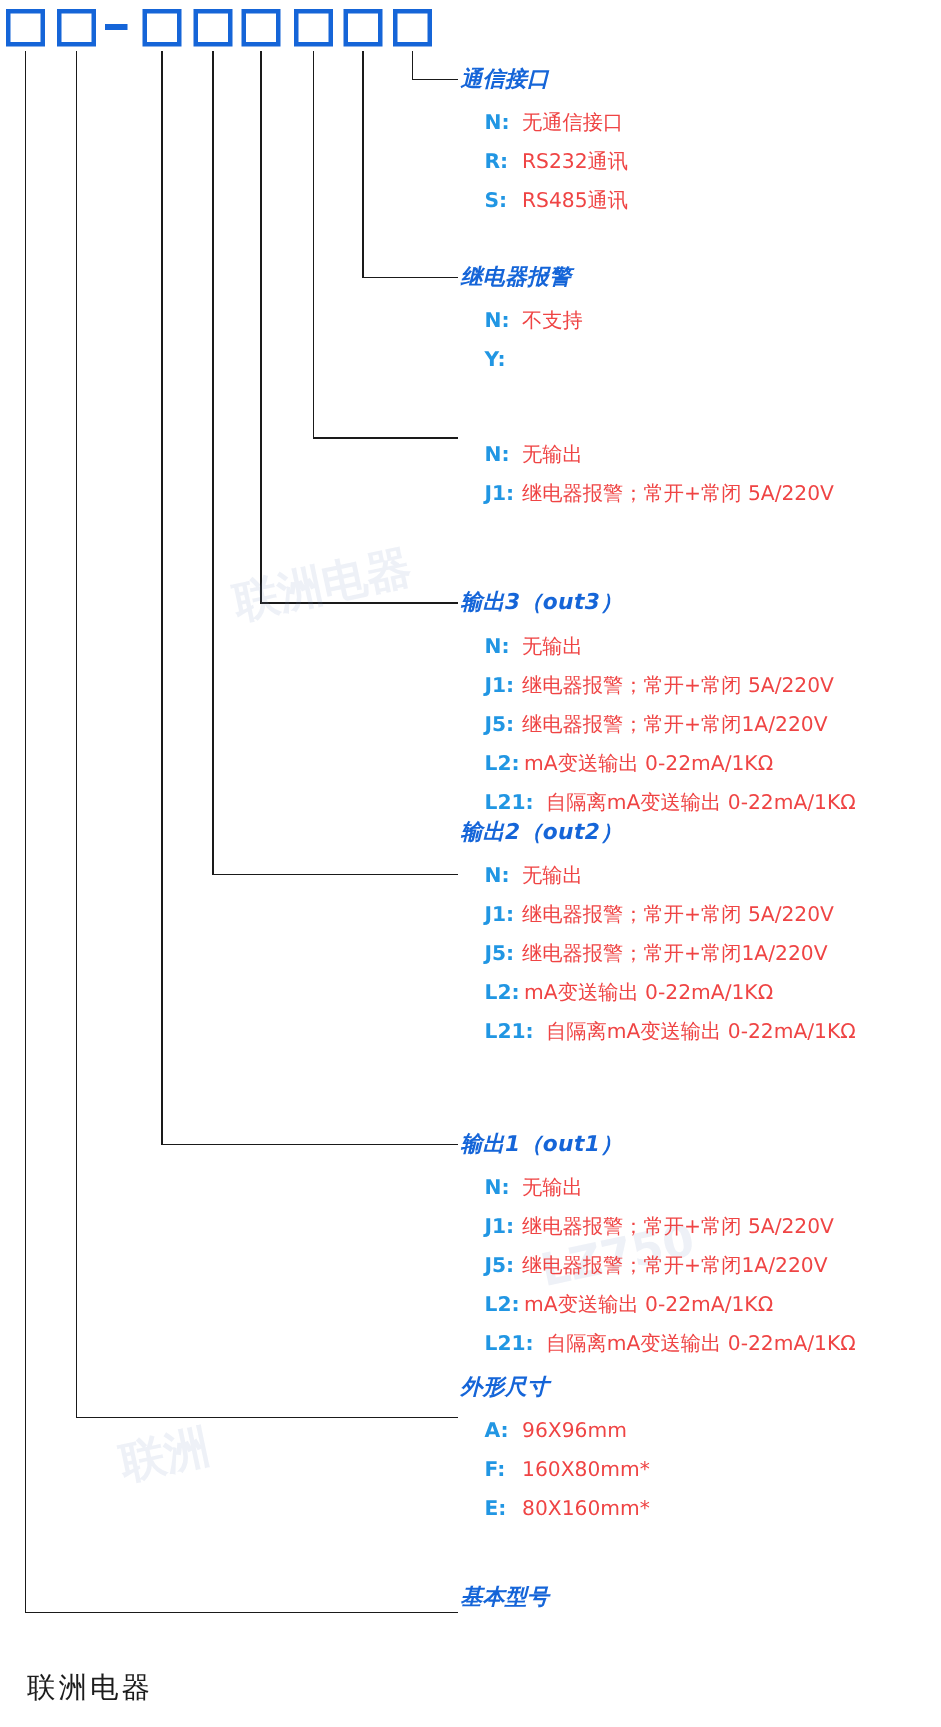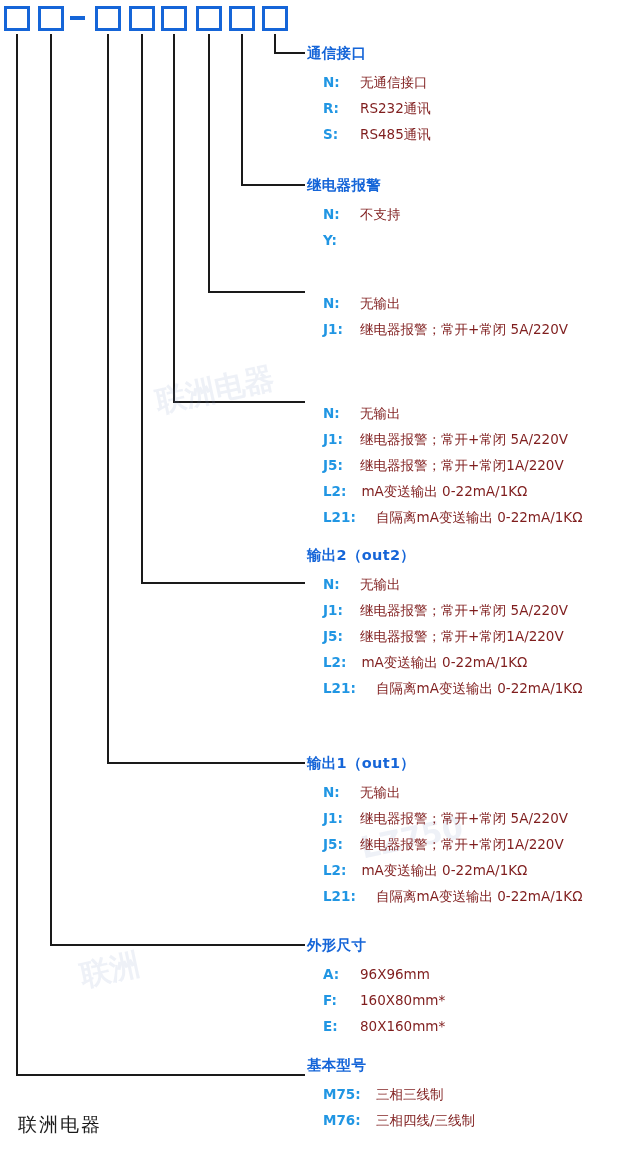--- a/index.html
+++ b/index.html
@@ -47,43 +47,44 @@
     position: absolute;
     left: 307px;
   }
   .sec-title {
     color: #1565d8;
     font-weight: bold;
     font-size: 14.5px;
     line-height: 18px;
     letter-spacing: .3px;
     white-space: nowrap;
+    font-style: italic;
   }
   .opt-list {
     margin-top: 7px;
     padding-left: 16px;
   }
   .opt-row {
     display: flex;
     align-items: baseline;
     line-height: 26px;
     white-space: nowrap;
   }
   .opt-key {
     color: #2196e3;
     font-weight: bold;
     font-size: 13.5px;
     min-width: 22px;
     flex: 0 0 auto;
   }
   .opt-key.wide { min-width: 38px; }
   .opt-val {
-    color: #7f1d1d;
+    color: #ef4444;
     font-size: 13.5px;
-    margin-left: 15px;
+    margin-left: 3px;
   }
 
   
   .wm {
     position: absolute;
     color: rgba(120,150,190,.13);
     font-size: 30px;
     font-weight: bold;
     pointer-events: none;
     user-select: none;
@@ -181,20 +182,21 @@
       <span class="opt-val">无输出</span>
     </div>
     <div class="opt-row">
       <span class="opt-key">J1:</span>
       <span class="opt-val">继电器报警；常开+常闭 5A/220V</span>
     </div>
   </div>
 </div>
 
 <div class="section" style="top:393px">
+  <div class="sec-title">输出3（out3）</div>
   <div class="opt-list">
     <div class="opt-row">
       <span class="opt-key">N:</span>
       <span class="opt-val">无输出</span>
     </div>
     <div class="opt-row">
       <span class="opt-key">J1:</span>
       <span class="opt-val">继电器报警；常开+常闭 5A/220V</span>
     </div>
     <div class="opt-row">
@@ -257,45 +259,35 @@
       <span class="opt-key">L2:</span>
       <span class="opt-val">mA变送输出 0-22mA/1KΩ</span>
     </div>
     <div class="opt-row">
       <span class="opt-key wide">L21:</span>
       <span class="opt-val">自隔离mA变送输出 0-22mA/1KΩ</span>
     </div>
   </div>
 </div>
 
-<div class="section" style="top:936px">
+<div class="section" style="top:916px">
   <div class="sec-title">外形尺寸</div>
   <div class="opt-list">
     <div class="opt-row">
       <span class="opt-key">A:</span>
       <span class="opt-val">96X96mm</span>
     </div>
     <div class="opt-row">
       <span class="opt-key">F:</span>
       <span class="opt-val">160X80mm*</span>
     </div>
     <div class="opt-row">
       <span class="opt-key">E:</span>
       <span class="opt-val">80X160mm*</span>
     </div>
   </div>
 </div>
 
 <div class="section" style="top:1056px">
   <div class="sec-title">基本型号</div>
-  <div class="opt-list">
-    <div class="opt-row">
-      <span class="opt-key wide">M75:</span>
-      <span class="opt-val">三相三线制</span>
-    </div>
-    <div class="opt-row">
-      <span class="opt-key wide">M76:</span>
-      <span class="opt-val">三相四线/三线制</span>
-    </div>
-  </div>
 </div>
 
 <div id="brand">联洲电器</div>
 
 </body></html>

